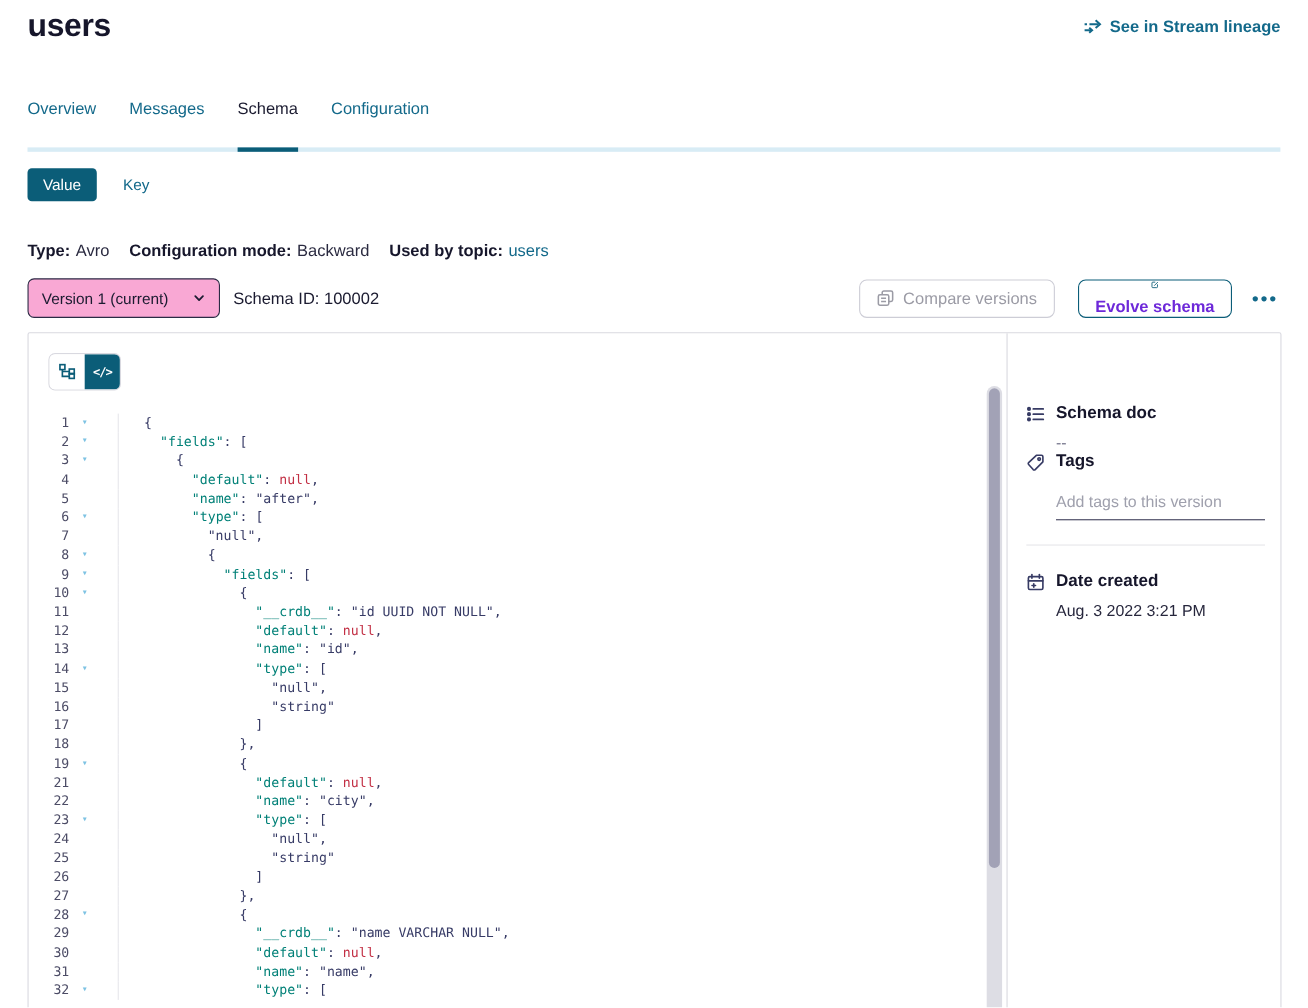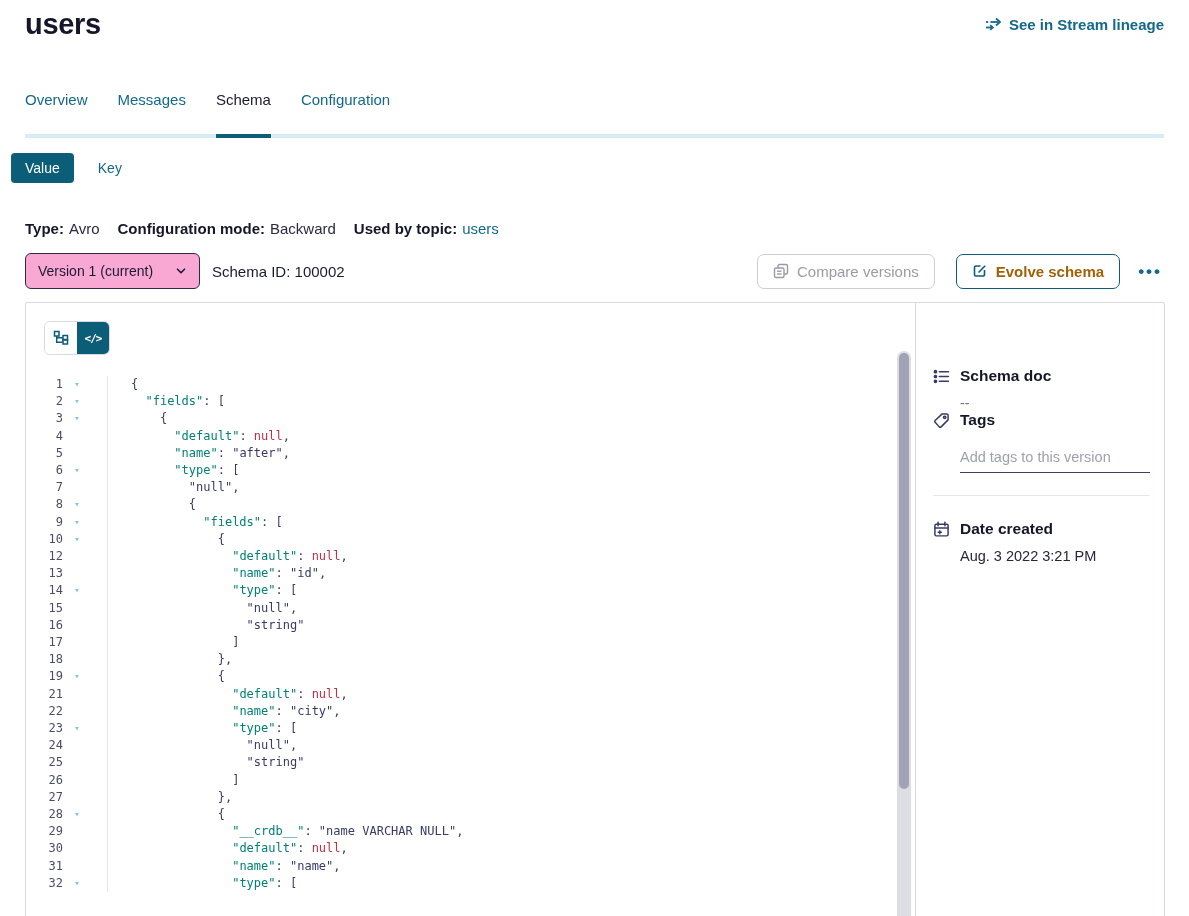--- a/index.html
+++ b/index.html
@@ -12,39 +12,39 @@
   .hdr h1 { font-size:29px; font-weight:700; letter-spacing:-0.3px; color:#16162b; }
   .lineage { display:flex; align-items:center; gap:7px; margin-top:8px; color:#13698a; font-size:15px; font-weight:600; cursor:pointer; text-decoration:none; }
 
   
   .tabs { position:absolute; top:91px; left:25px; right:25px; display:flex; gap:30px; border-bottom:4px solid #d8ecf5; }
   .tab { position:relative; font-size:15px; font-weight:500; color:#13698a; padding-bottom:26px; cursor:pointer; }
   .tab.active { color:#1b1b30; }
   .tab.active::after { content:""; position:absolute; left:0; right:0; bottom:-4px; height:4px; background:#0b5d78; }
 
   
-  .serde { position:absolute; top:153px; left:11px; display:flex; align-items:center; gap:24px; }
+  .serde { position:absolute; top:153px; left:25px; display:flex; align-items:center; gap:24px; }
   .value-btn { background:#0b5d78; color:#fff; border:none; border-radius:4px; font-size:14px; font-family:inherit; padding:7px 14px; cursor:pointer; }
   .key-btn { background:none; border:none; color:#13698a; font-size:14px; font-family:inherit; cursor:pointer; }
 
   
   .meta { position:absolute; top:220px; left:25px; font-size:15px; display:flex; gap:18px; }
   .meta b { font-weight:700; color:#16162b; }
   .meta .v { color:#2a2a40; margin-left:5px; }
   .meta a { color:#13698a; text-decoration:none; margin-left:5px; cursor:pointer; }
 
   
   .vbar { position:absolute; top:253px; left:25px; right:25px; display:flex; align-items:center; }
   .vselect { width:175px; height:36px; border:1px solid #2b2b45; border-radius:6px; background:#f9a8d4; display:flex; align-items:center; justify-content:space-between; padding:0 12px; font-size:14px; color:#1b1b30; cursor:pointer; }
   .schema-id { margin-left:12px; font-size:15px; }
   .schema-id b { font-weight:400; }
   .spacer { flex:1; }
   .btn { height:35px; border-radius:7px; background:#fff; display:inline-flex; align-items:center; gap:8px; font-size:15px; font-family:inherit; padding:0 15px; cursor:pointer; }
   .btn.compare { border:1px solid #cdcdd6; color:#9b9ba5; font-weight:500; cursor:default; }
-  .btn.evolve { border:1.5px solid #0b5d78; color:#a16207; font-weight:600; margin-left:21px; }
+  .btn.evolve { border:1.5px solid #0b5d78; color:#6d28d9; font-weight:600; margin-left:21px;flex-direction:column; }
   .more { margin-left:16px; background:none; border:none; color:#13698a; font-size:17px; font-weight:700; letter-spacing:2px; cursor:pointer; line-height:1; padding:4px 2px; }
 
   
   .card { position:absolute; top:302px; left:25px; width:1140px; height:640px; border:1px solid #d9d9e0; border-radius:2px; display:flex; background:#fff; }
   .editor { position:relative; width:893px; border-right:1px solid #d9d9e0; padding-top:18px; }
   .view-toggle { display:inline-flex; margin-left:18px; border-radius:6px; overflow:hidden; border:1px solid #d9d9e0; }
   .vt-btn { width:32px; height:32px; display:flex; align-items:center; justify-content:center; background:#fff; border:none; cursor:pointer; }
   .vt-btn.active { background:#0b5d78; }
   .vt-btn .code-glyph { color:#fff; font-size:11px; font-weight:700; font-family:"DejaVu Sans Mono", monospace; letter-spacing:-1px; }
 
@@ -228,20 +228,27 @@
             </div>
             <div class="cl">
               <span class="gut">
                 <span class="ln">10</span>
                 <span class="fold">▾</span>
               </span>
               <span class="ct"><span class="tok-p">            {</span></span>
             </div>
             <div class="cl">
               <span class="gut">
+                <span class="ln">11</span>
+                <span class="fold"></span>
+              </span>
+              <span class="ct"><span class="tok-p">              </span><span class="tok-k">"__crdb__"</span><span class="tok-p">: </span><span class="tok-s">"id UUID NOT NULL"</span><span class="tok-p">,</span></span>
+            </div>
+            <div class="cl">
+              <span class="gut">
                 <span class="ln">12</span>
                 <span class="fold"></span>
               </span>
               <span class="ct"><span class="tok-p">              </span><span class="tok-k">"default"</span><span class="tok-p">: </span><span class="tok-n">null</span><span class="tok-p">,</span></span>
             </div>
             <div class="cl">
               <span class="gut">
                 <span class="ln">13</span>
                 <span class="fold"></span>
               </span>

